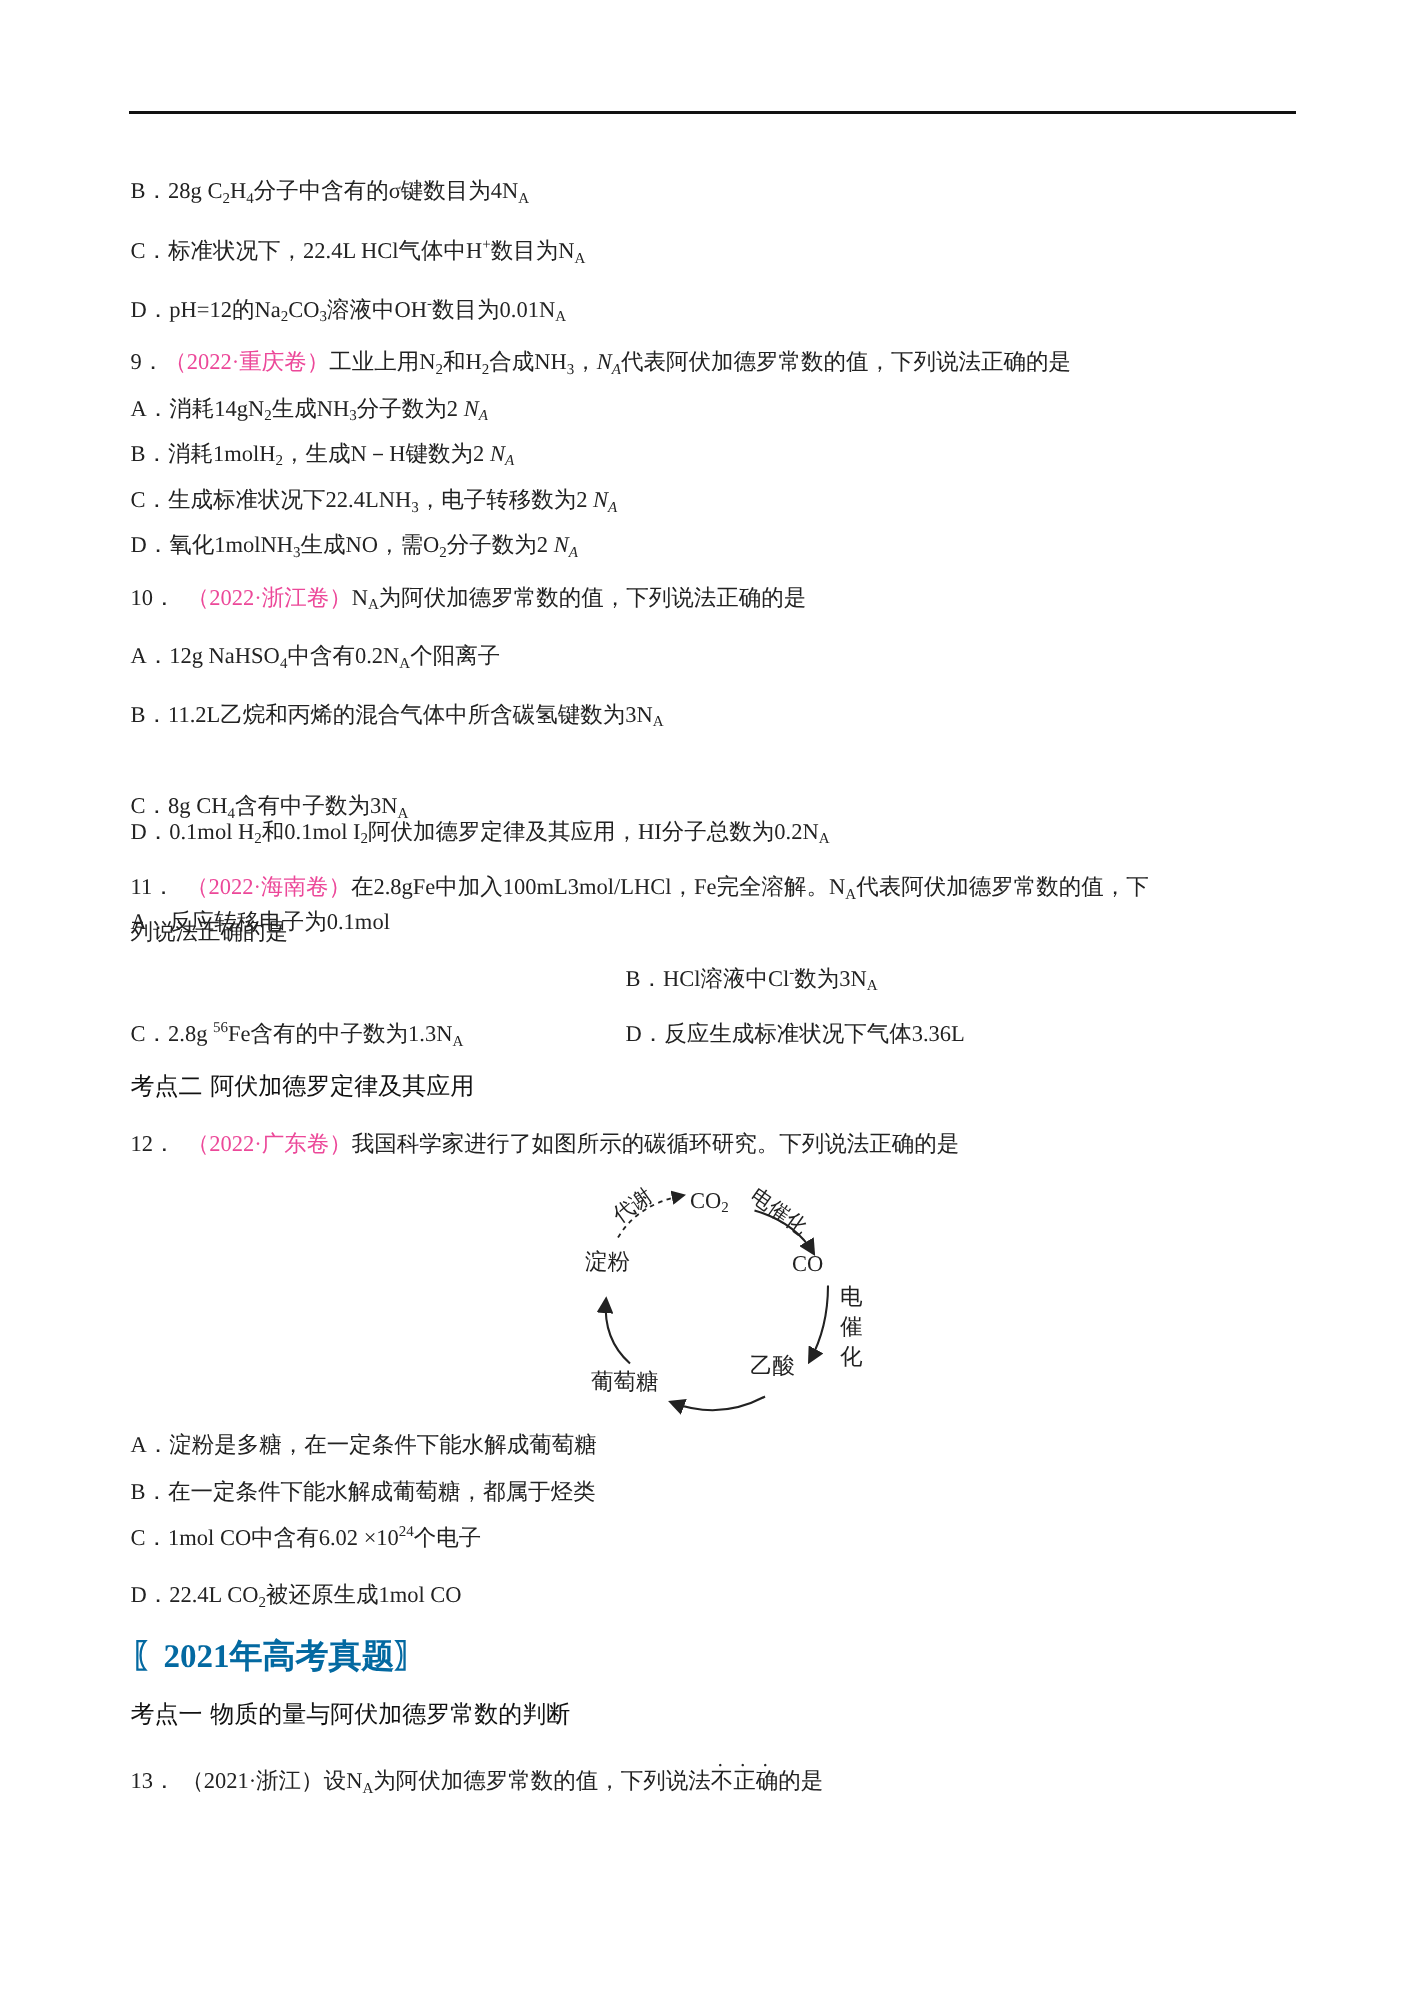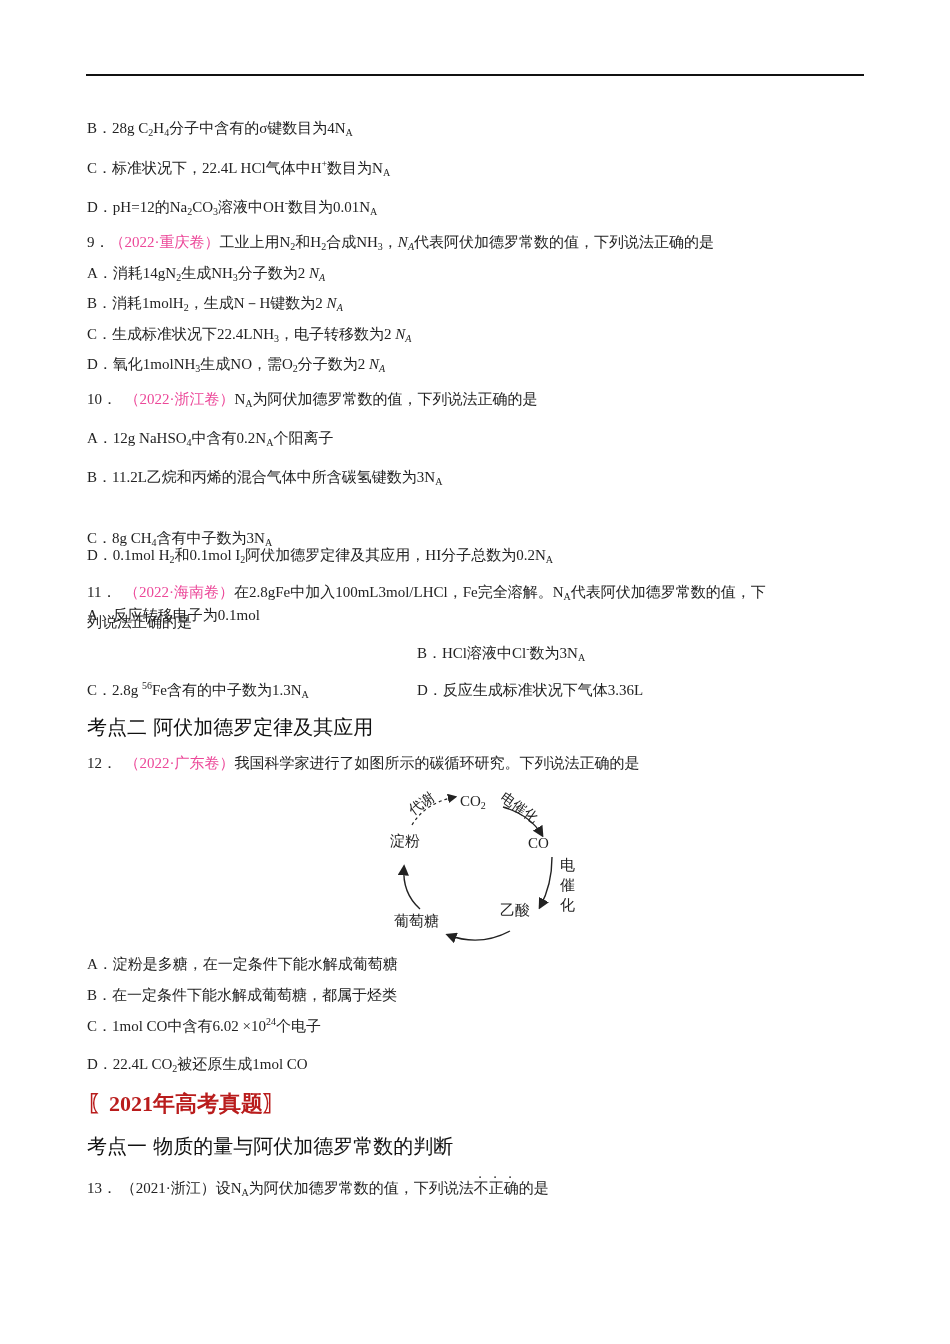--- a/index.html
+++ b/index.html
@@ -4,22 +4,22 @@
 <style>
   html, body { margin: 0; padding: 0; background: #ffffff; }
   body { width: 950px; height: 1344px; position: relative; overflow: hidden;
          font-family: "Liberation Serif", "DejaVu Serif", serif; color: #222; }
   .rule { position: absolute; left: 86px; top: 74px; width: 778px; height: 2px; background: #111; }
   .line { position: absolute; left: 87px; font-size: 15px; white-space: nowrap; line-height: 20px; }
   .src { color: #ec4899; }
   sub { font-size: 10px; vertical-align: -3px; line-height: 0; }
   sup { font-size: 10px; vertical-align: 6px; line-height: 0; }
   .it { font-style: italic; }
-  .h2 { position: absolute; left: 87px; font-size: 20px; font-family: "DejaVu Sans", "Liberation Sans", sans-serif; color: #111; white-space: nowrap; }
-  .h1 { position: absolute; left: 87px; font-size: 22px; font-weight: bold; color: #b91c1c; white-space: nowrap; font-family: "Liberation Serif", serif; }
+  .h2 { position: absolute; left: 87px; font-size: 16px; font-family: "DejaVu Sans", "Liberation Sans", sans-serif; color: #111; white-space: nowrap; }
+  .h1 { position: absolute; left: 87px; font-size: 22px; font-weight: bold; color: #0369a1; white-space: nowrap; font-family: "Liberation Serif", serif; }
   .dotted { position: relative; }
   .dotted::before { content: "·"; position: absolute; top: -12px; left: 4px; font-size: 14px; }
   .diagram { position: absolute; left: 380px; top: 785px; width: 200px; height: 160px; }
   .dlabel { position: absolute; font-size: 15px; white-space: nowrap; color: #222; }
   .vlabel { position: absolute; font-size: 15px; width: 16px; line-height: 20px; color: #222; }
 </style>
 </head>
 <body>
 
 <div class="rule"></div>

